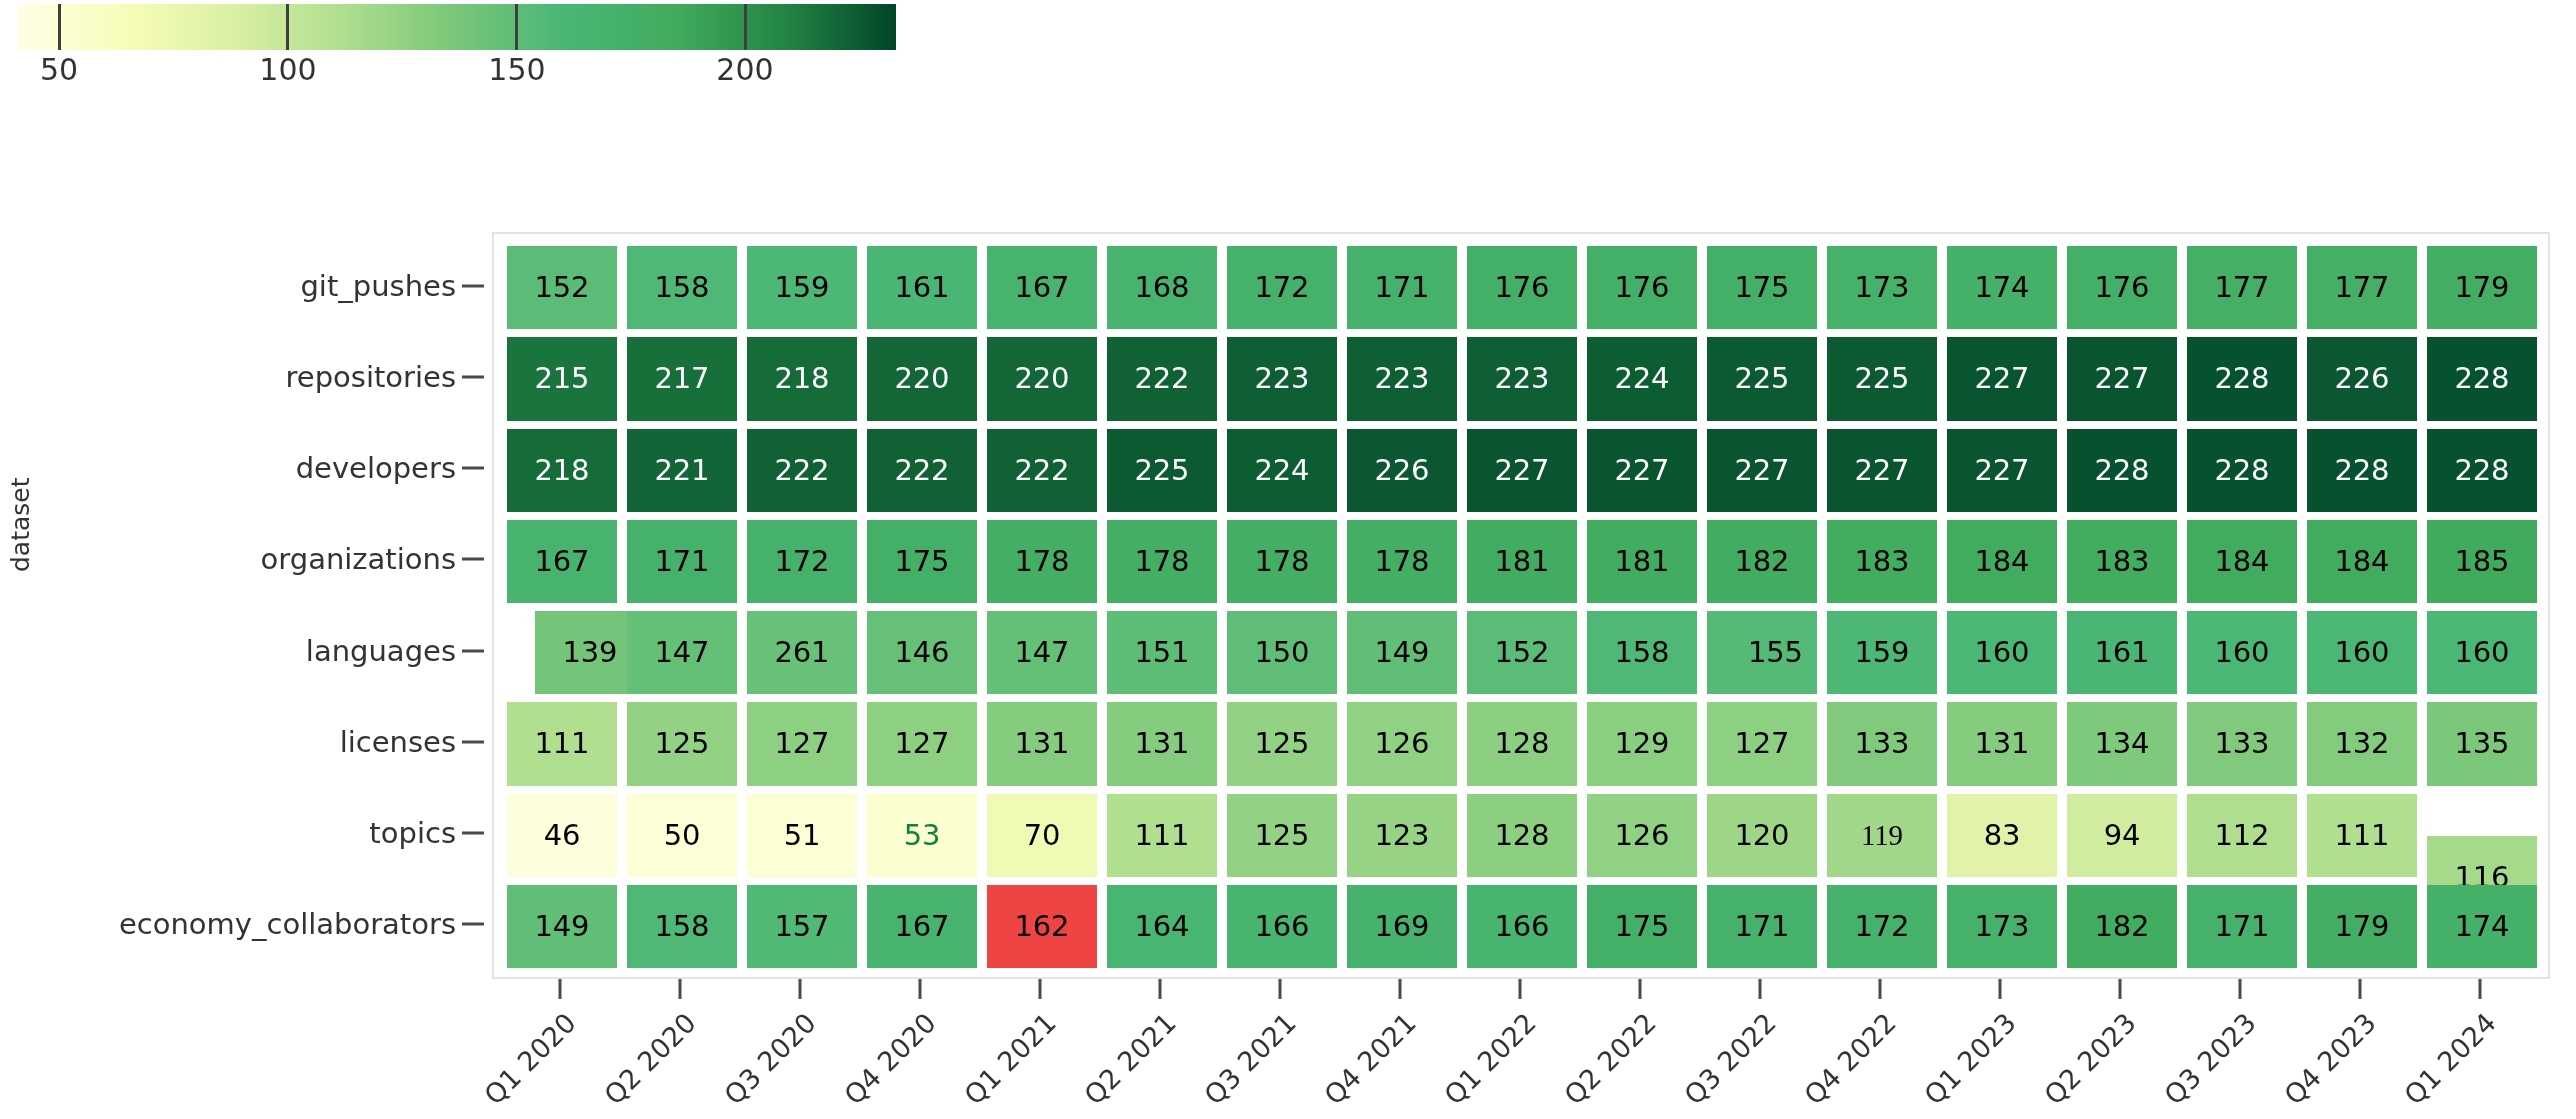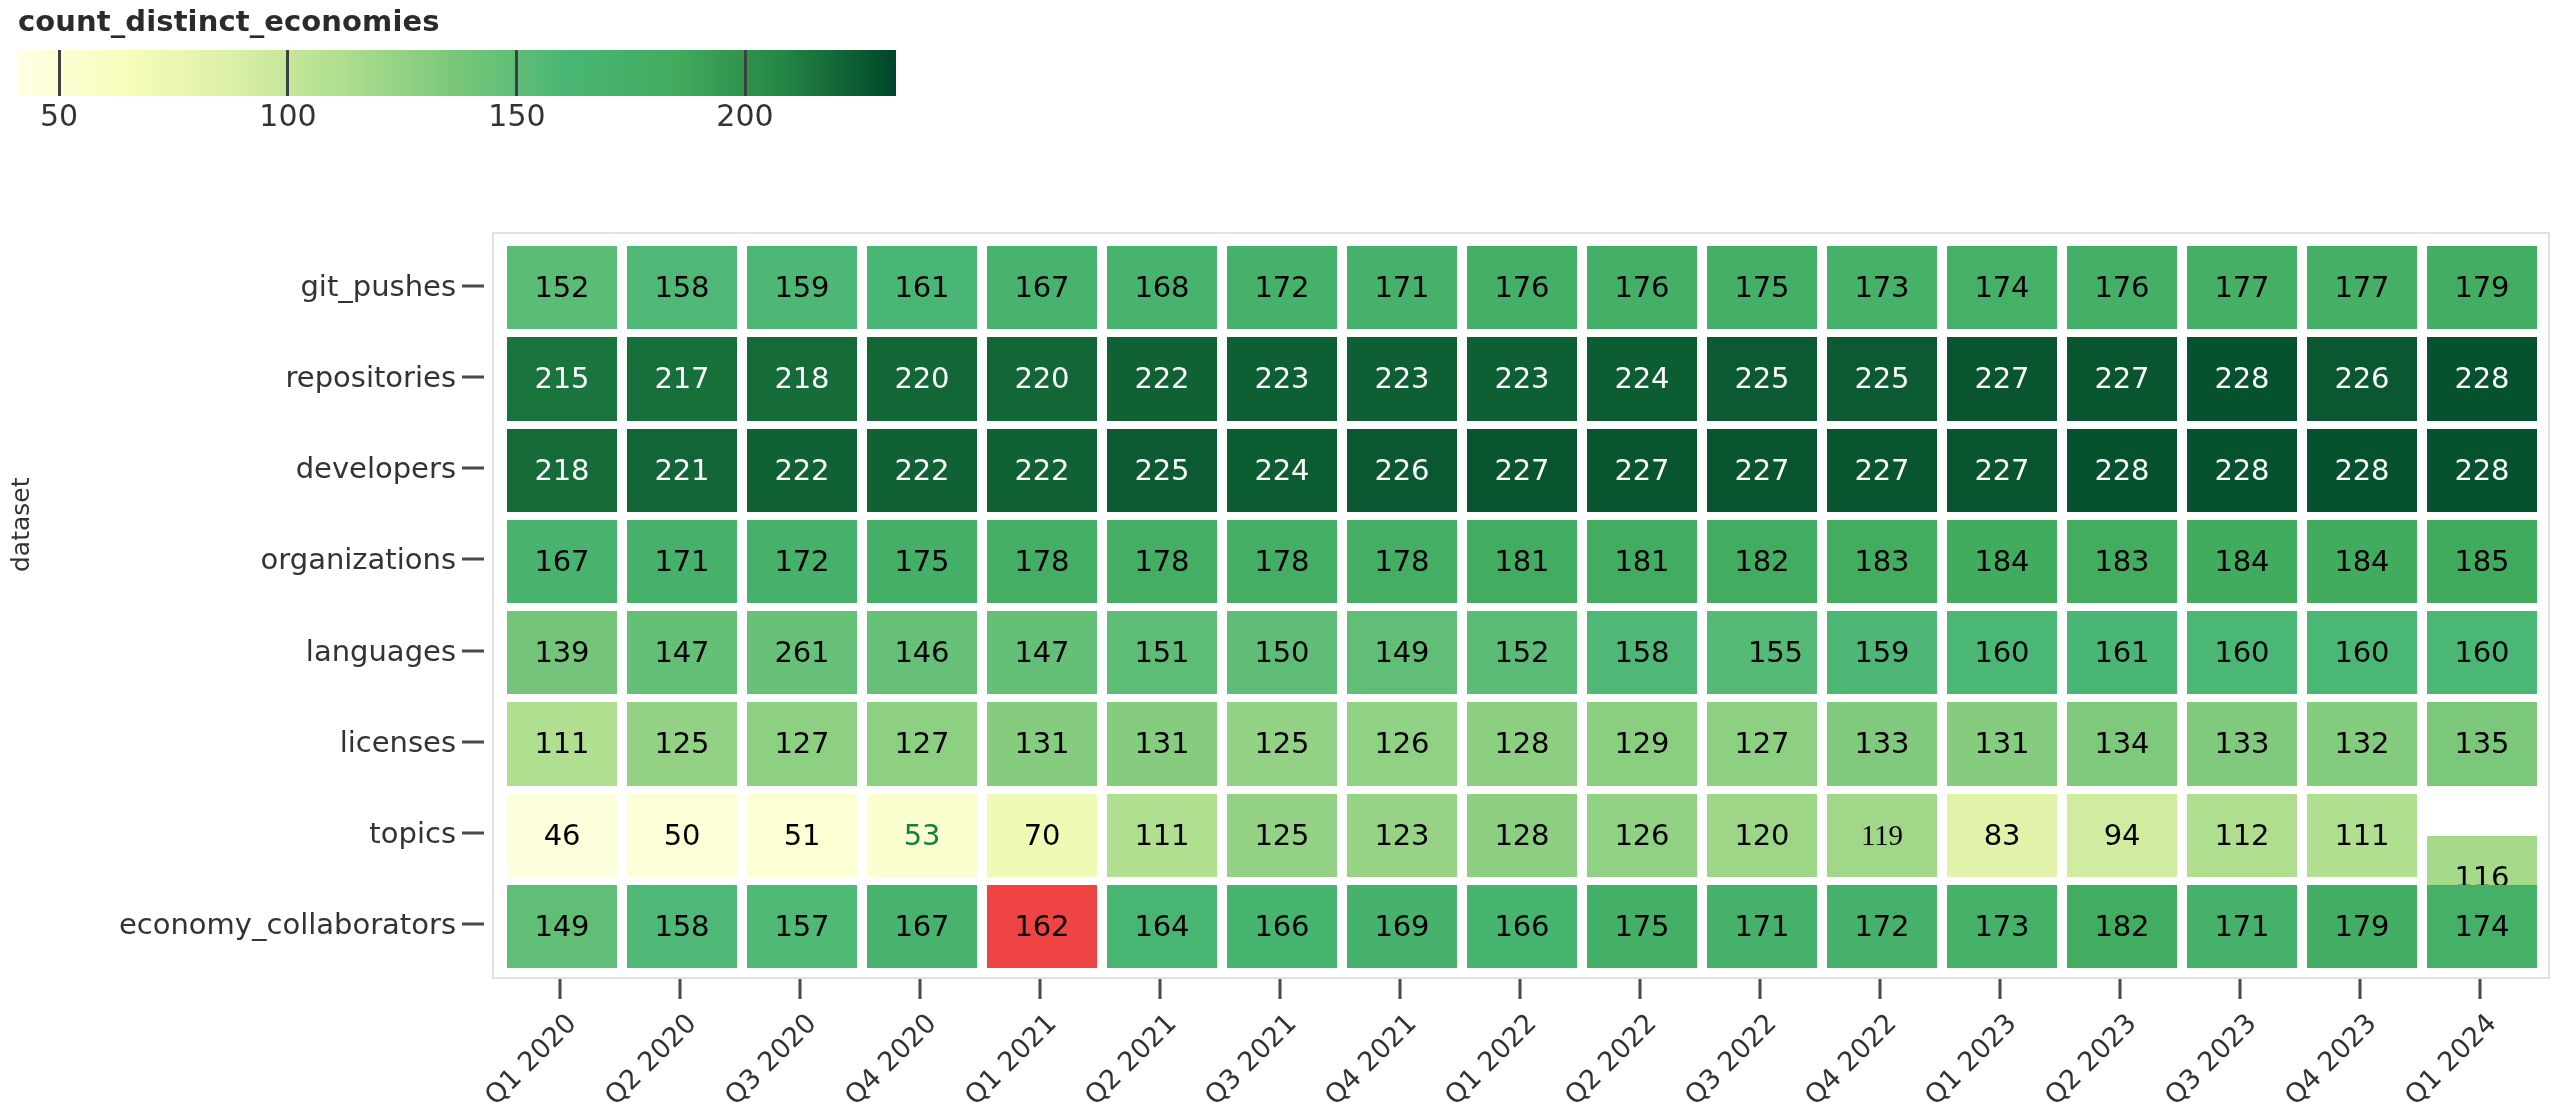--- a/index.html
+++ b/index.html
@@ -117,21 +117,20 @@
     transform: rotate(-45deg);
     text-align: right;
   }
 </style>
 </head>
 <body>
 
 <div id="root">
 
   <div class="legend-wrap">
-    <div class="legend-title">count_distinct_economies</div>
     <div class="legend-bar-box">
       <div class="legend-gradient" id="legend-gradient" style="background: linear-gradient(to right, rgb(255, 255, 229) 0%, rgb(253, 254, 220) 2.5%, rgb(252, 254, 211) 5%, rgb(250, 253, 203) 7.5%, rgb(249, 253, 194) 10%, rgb(247, 252, 185) 12.5%, rgb(241, 250, 181) 15%, rgb(235, 247, 176) 17.5%, rgb(229, 245, 172) 20%, rgb(223, 242, 167) 22.5%, rgb(217, 240, 163) 25%, rgb(208, 236, 159) 27.5%, rgb(199, 232, 155) 30%, rgb(191, 229, 150) 32.5%, rgb(182, 225, 146) 35%, rgb(173, 221, 142) 37.5%, rgb(162, 216, 138) 40%, rgb(152, 212, 134) 42.5%, rgb(141, 207, 129) 45%, rgb(131, 203, 125) 47.5%, rgb(120, 198, 121) 50%, rgb(111, 195, 120) 52.5%, rgb(101, 192, 119) 55%, rgb(92, 188, 119) 57.5%, rgb(82, 185, 118) 60%, rgb(73, 182, 117) 62.5%, rgb(71, 180, 112) 65%, rgb(70, 178, 107) 67.5%, rgb(68, 175, 103) 70%, rgb(67, 173, 98) 72.5%, rgb(65, 171, 93) 75%, rgb(59, 163, 88) 77.5%, rgb(53, 155, 83) 80%, rgb(47, 148, 77) 82.5%, rgb(41, 140, 72) 85%, rgb(35, 132, 67) 87.5%, rgb(28, 119, 62) 90%, rgb(21, 107, 57) 92.5%, rgb(14, 94, 51) 95%, rgb(7, 82, 46) 97.5%, rgb(0, 69, 41) 100%);"></div>
       <div class="legend-ticks" id="legend-ticks">
           <div class="legend-tick" style="left: 40px;"></div>
           <div class="legend-tick" style="left: 268px;"></div>
           <div class="legend-tick" style="left: 497px;"></div>
           <div class="legend-tick" style="left: 726px;"></div>
         </div>
     </div>
     <div class="legend-labels" id="legend-labels">
@@ -363,21 +362,21 @@
         <div class="cellwrap">
           <div class="cell" style="background: rgb(65, 171, 94); color: rgb(0, 0, 0);">184</div>
         </div>
         <div class="cellwrap">
           <div class="cell" style="background: rgb(65, 171, 94); color: rgb(0, 0, 0);">184</div>
         </div>
         <div class="cellwrap">
           <div class="cell" style="background: rgb(65, 171, 93); color: rgb(0, 0, 0);">185</div>
         </div>
         <div class="cellwrap">
-          <div class="cell" style="background: rgb(116, 197, 121); color: rgb(0, 0, 0);">139</div>
+          <div class="cell" style="background: rgb(116, 197, 121); color: rgb(0, 0, 0); margin-left: 28px;">139</div>
         </div>
         <div class="cellwrap">
           <div class="cell" style="background: rgb(100, 191, 119); color: rgb(0, 0, 0);">147</div>
         </div>
         <div class="cellwrap">
           <div class="cell" style="background: rgb(104, 193, 120); color: rgb(0, 0, 0);">261</div>
         </div>
         <div class="cellwrap">
           <div class="cell" style="background: rgb(102, 192, 120); color: rgb(0, 0, 0);">146</div>
         </div>

